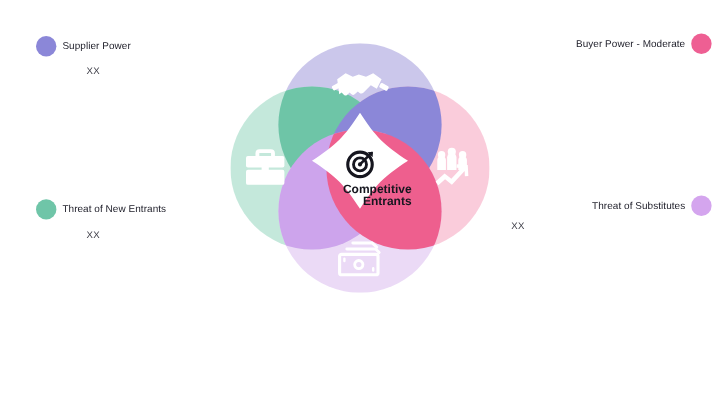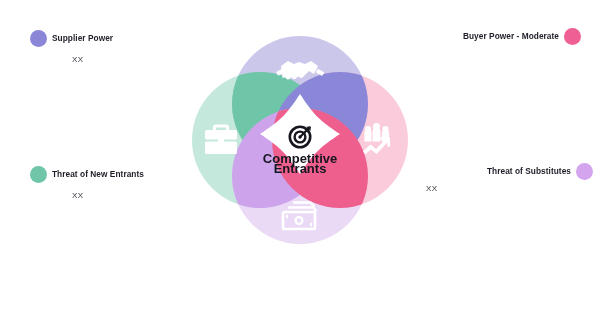--- a/index.html
+++ b/index.html
@@ -30,21 +30,21 @@
     align-items: flex-start;
   }
   .legend-dot {
     width: 17px;
     height: 17px;
     border-radius: 50%;
     flex: 0 0 auto;
   }
   .legend-title {
     font-size: 8.3px;
-    font-weight: bold;
+    font-weight: normal;
     color: #1d1d28;
     line-height: 17px;
     white-space: nowrap;
     letter-spacing: 0.05px;
   }
   .legend-value {
     position: absolute;
     font-size: 8px;
     color: #3a3a44;
     letter-spacing: 0.3px;
@@ -55,21 +55,21 @@
   .legend.left .legend-title { margin-left: 5px; }
   
   .legend.right .legend-title { margin-right: 5px; }
 
   #legend-supplier { left: 30px; top: 30px; }
   #legend-supplier-value { left: 49px; top: 55px; }
 
   #legend-entrants { left: 30px; top: 166px; }
   #legend-entrants-value { left: 49px; top: 191px; }
 
-  #legend-buyer { right: 19px; top: 28px; margin-left: 22px; }
+  #legend-buyer { right: 7px; top: 28px; margin-left: 22px; }
   #legend-substitutes { right: 7px; top: 163px; }
   #legend-substitutes-value { left: 403px; top: 184px; }
 
   
   .description {
     position: absolute;
     left: 398px;
     top: 46px;
     width: 152px;
     font-size: 8.4px;
@@ -88,22 +88,22 @@
     height: 208px;
   }
   .venn svg { display: block; }
 
   .center-label {
     position: absolute;
     left: 50%;
     top: 118px;
     transform: translateX(-50%);
     width: 86px;
-    text-align: center;
-    font-size: 13px;
+    text-align: right;
+    font-size: 10px;
     font-weight: bold;
     color: #16161f;
     line-height: 10px;
     pointer-events: none;
   }
   .center-label .l2 { display: block; }
 </style>
 </head>
 <body>
 

